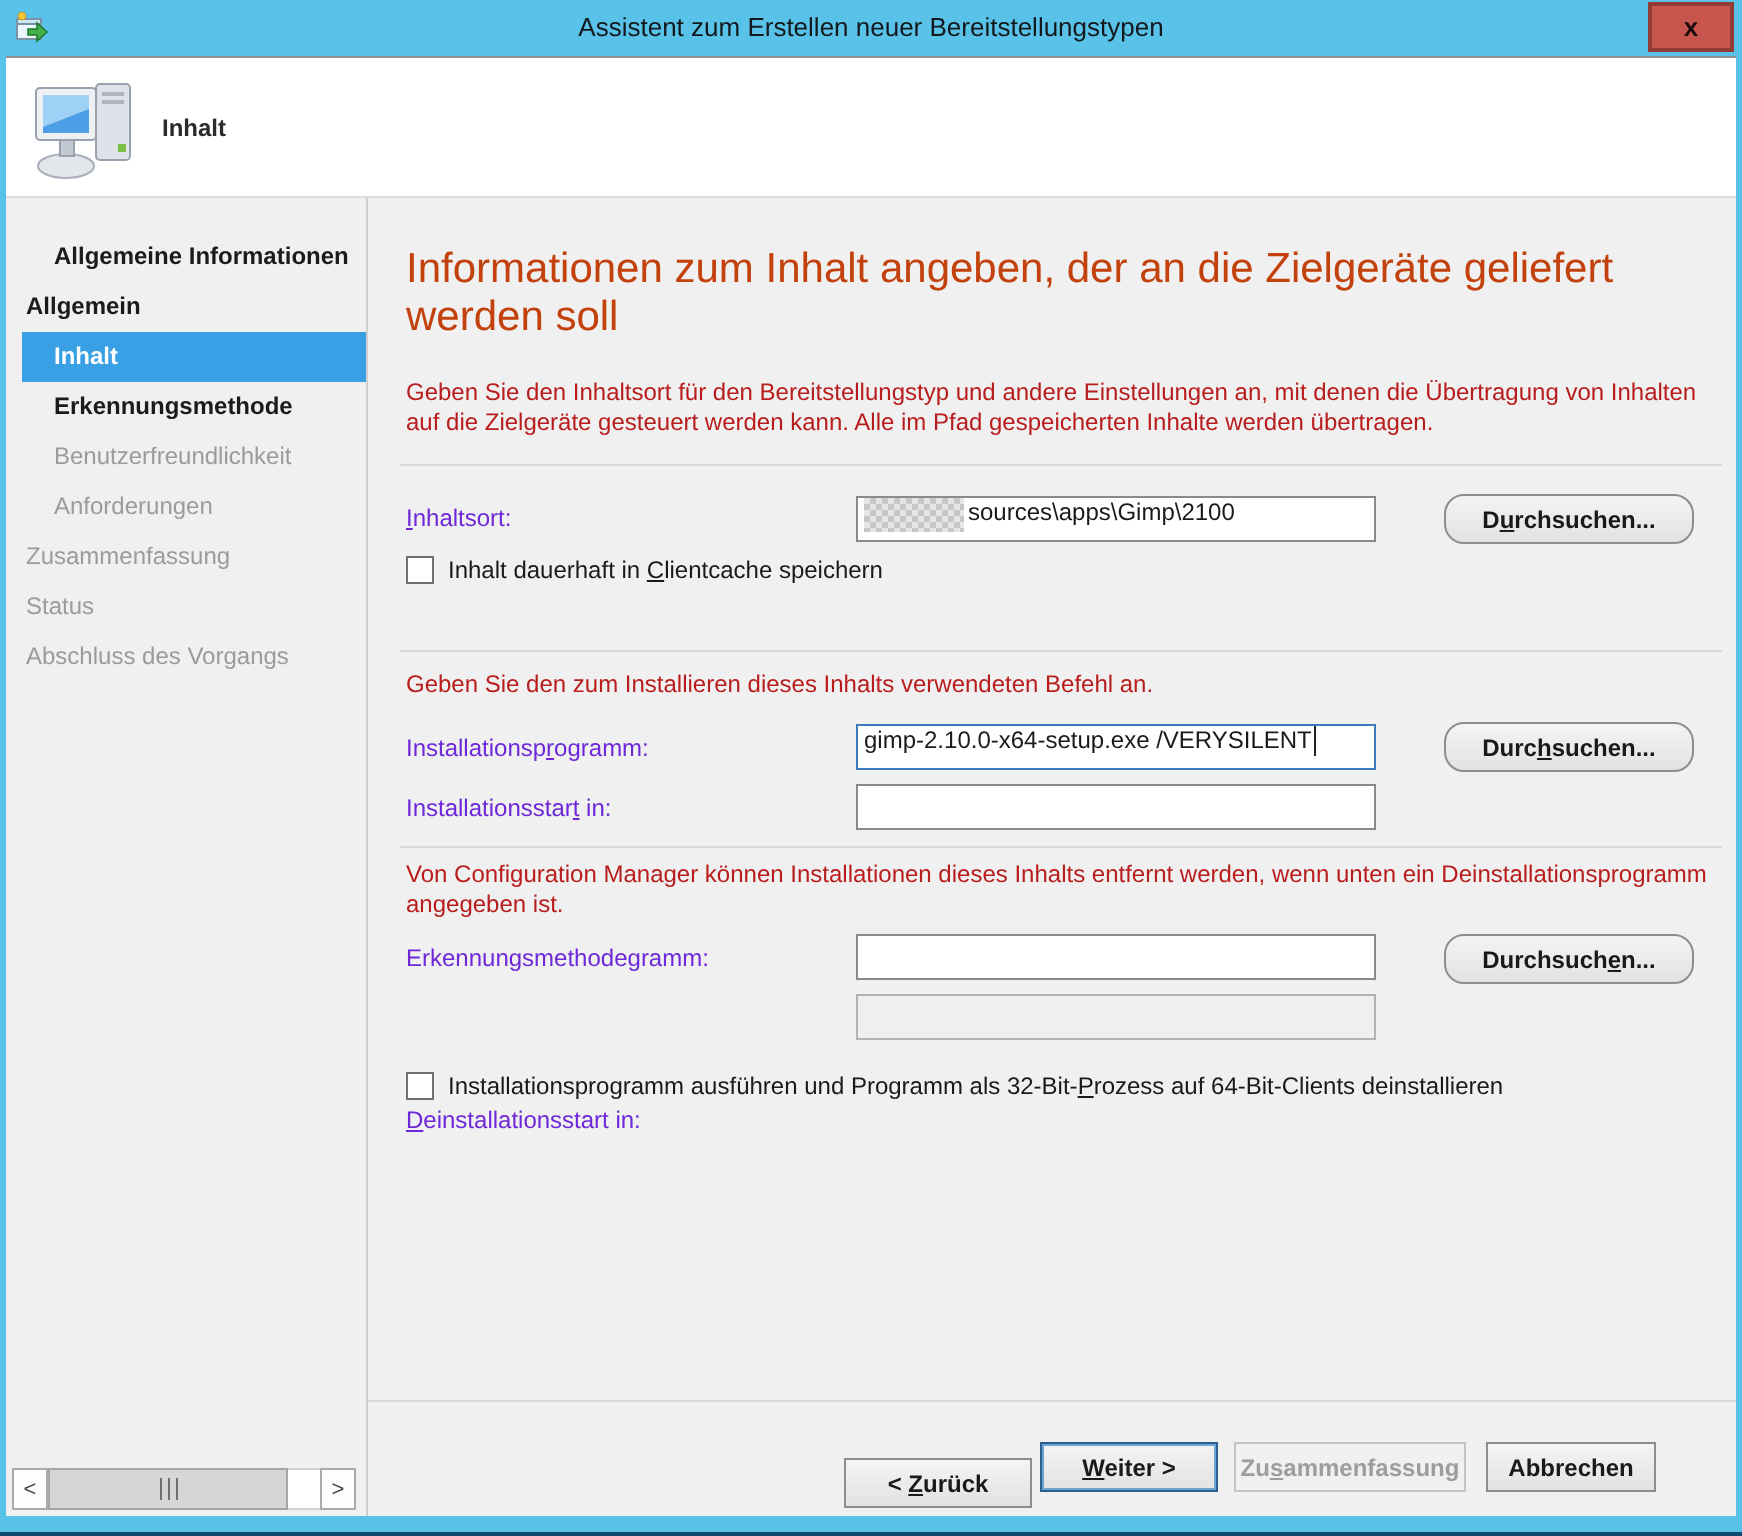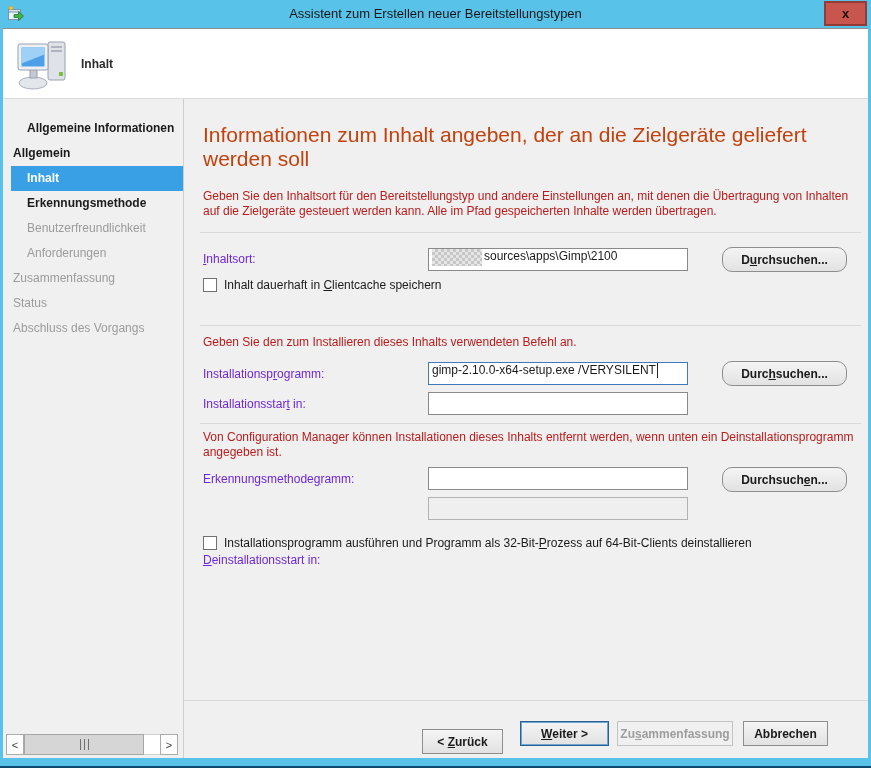--- a/index.html
+++ b/index.html
@@ -212,21 +212,21 @@
 
       <div class="checkrow" style="top:437px;">
         <span class="checkbox"></span>
         <span class="checklabel">
           <span>Installationsprogramm ausführen und Programm als 32-Bit-</span><span class="mn">P</span><span>rozess auf 64-Bit-Clients deinstallieren</span>
         </span>
       </div>
 
       <div class="footer-sep"></div>
 
-      <button class="btn" style="left:238px; top:630px; width:81px;">
+      <button class="btn" style="left:238px; top:630px; width:94px;">
         <span>&lt; </span><span class="mn">Z</span><span>urück</span>
       </button>
       <button class="btn default" style="left:336px; top:622px; width:89px;">
         <span></span><span class="mn">W</span><span>eiter &gt;</span>
       </button>
       <button class="btn" style="left:433px; top:622px; width:116px;" disabled="">
         <span>Zu</span><span class="mn">s</span><span>ammenfassung</span>
       </button>
       <button class="btn" style="left:559px; top:622px; width:85px;">Abbrechen</button>
 

